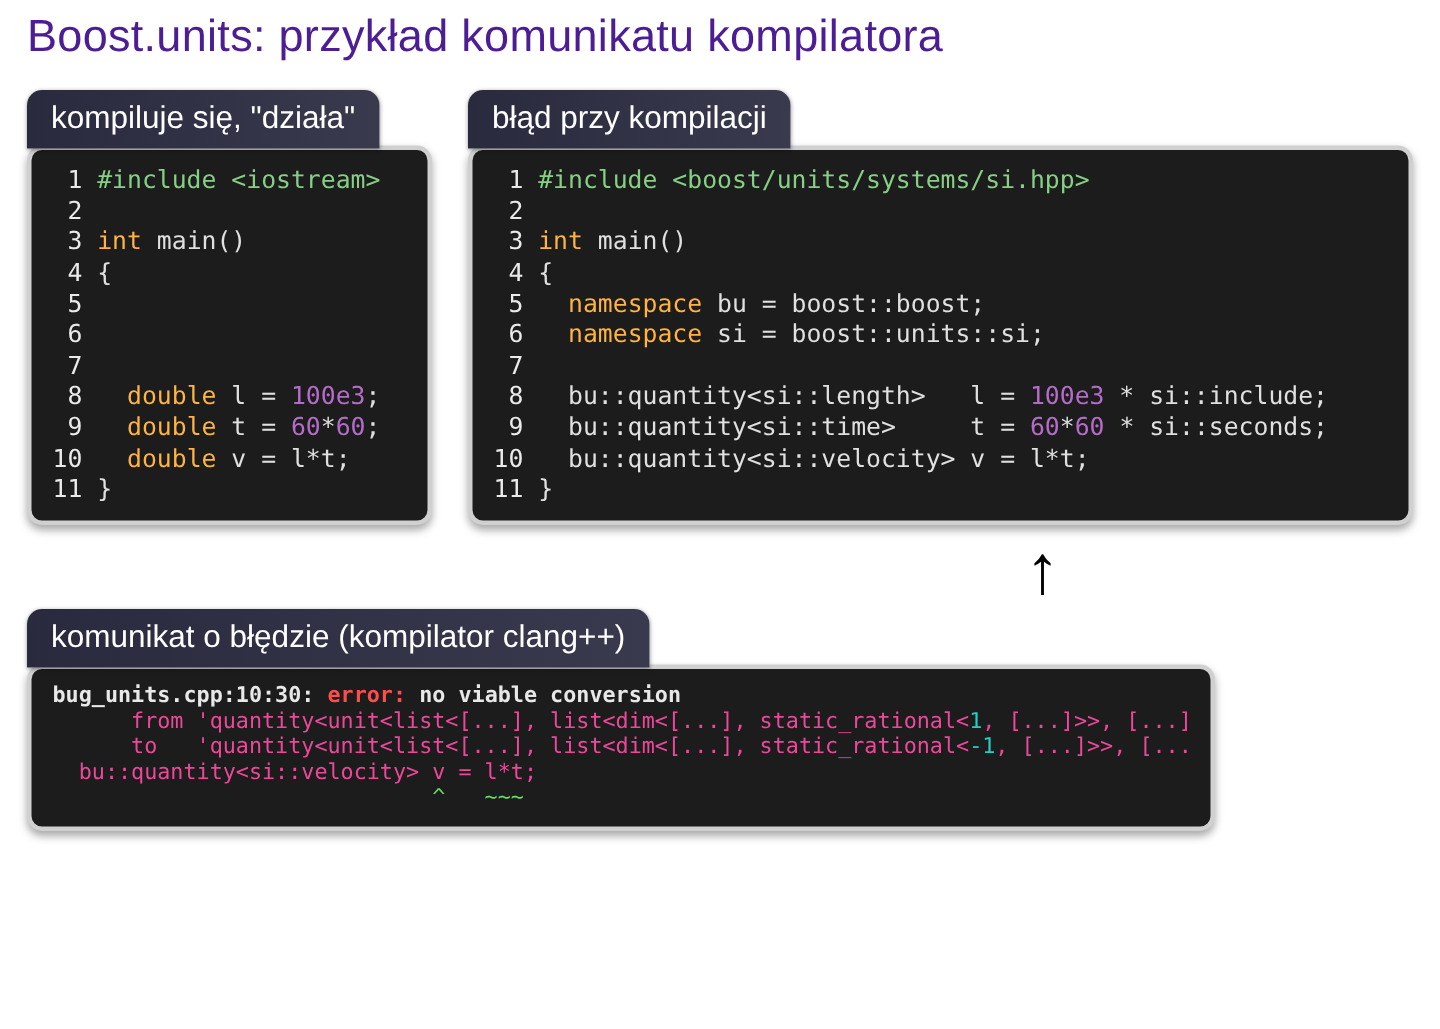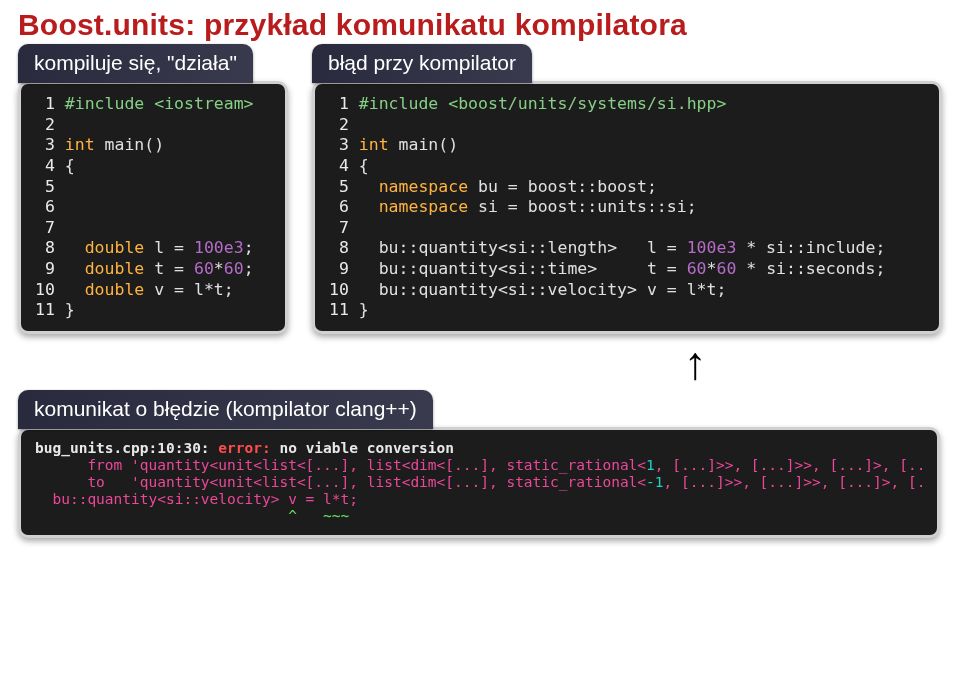--- a/index.html
+++ b/index.html
@@ -6,24 +6,24 @@
   body {
     width: 960px;
     height: 686px;
     background: #fff;
     font-family: Georgia, 'Times New Roman', serif;
     padding: 8px 18px 0 18px;
     overflow: hidden;
   }
   .page-title {
     font-size: 30px;
-    color: #b91c1c;
+    color: #4c1d95;
     font-family: 'Helvetica Neue', Helvetica, Arial, sans-serif;
-    font-weight: 700;
-    margin-bottom: 2px;
+    font-weight: 400;
+    margin-bottom: 18px;
     letter-spacing: 0.2px;
   }
   .row1 {
     display: flex;
     gap: 24px;
     align-items: flex-start;
   }
   .block {
     position: relative;
   }
@@ -78,21 +78,21 @@
   .block-err .code-box pre {
     font-size: 14.5px;
     line-height: 1.18;
   }
   .err-white { color:#e8e8e8; font-weight:bold; }
   .err-red   { color:#ff4c4c; font-weight:bold;text-align:center; }
   .err-txt   { color:#ec4899; }
   .err-cyan  { color:#23d0c7; }
   .err-green { color:#60e060; }
 
-  .block-err { width: 922px; }
+  .block-err { width: 792px; }
 </style>
 </head>
 <body>
 
 <div class="page-title">Boost.units: przykład komunikatu kompilatora</div>
 
 <div class="row1">
 
   <div class="block block-left">
     <div class="block-title">kompiluje się, "działa"</div>
@@ -105,21 +105,21 @@
 <span class="ln"> 6 </span>
 <span class="ln"> 7 </span>
 <span class="ln"> 8 </span><span class="id">  </span><span class="kw">double</span><span class="id"> l = </span><span class="num">100e3</span><span class="glyph">;</span>
 <span class="ln"> 9 </span><span class="id">  </span><span class="kw">double</span><span class="id"> t = </span><span class="num">60</span><span class="glyph">*</span><span class="num">60</span><span class="glyph">;</span>
 <span class="ln">10 </span><span class="id">  </span><span class="kw">double</span><span class="id"> v = l*t;</span>
 <span class="ln">11 </span><span class="glyph">}</span></pre>
     </div>
   </div>
 
   <div class="block block-right">
-    <div class="block-title">błąd przy kompilator</div>
+    <div class="block-title">błąd przy kompilacji</div>
     <div class="code-box">
       <pre><span class="ln"> 1 </span><span class="inc">#include &lt;boost/units/systems/si.hpp&gt;</span>
 <span class="ln"> 2 </span>
 <span class="ln"> 3 </span><span class="kw">int</span><span class="id"> main()</span>
 <span class="ln"> 4 </span><span class="glyph">{</span>
 <span class="ln"> 5 </span><span class="id">  </span><span class="kw">namespace</span><span class="id"> bu = boost::boost;</span>
 <span class="ln"> 6 </span><span class="id">  </span><span class="kw">namespace</span><span class="id"> si = boost::units::si;</span>
 <span class="ln"> 7 </span>
 <span class="ln"> 8 </span><span class="id">  bu::quantity&lt;si::length&gt;   l = </span><span class="num">100e3</span><span class="id"> * si::include;</span>
 <span class="ln"> 9 </span><span class="id">  bu::quantity&lt;si::time&gt;     t = </span><span class="num">60</span><span class="glyph">*</span><span class="num">60</span><span class="id"> * si::seconds;</span>

